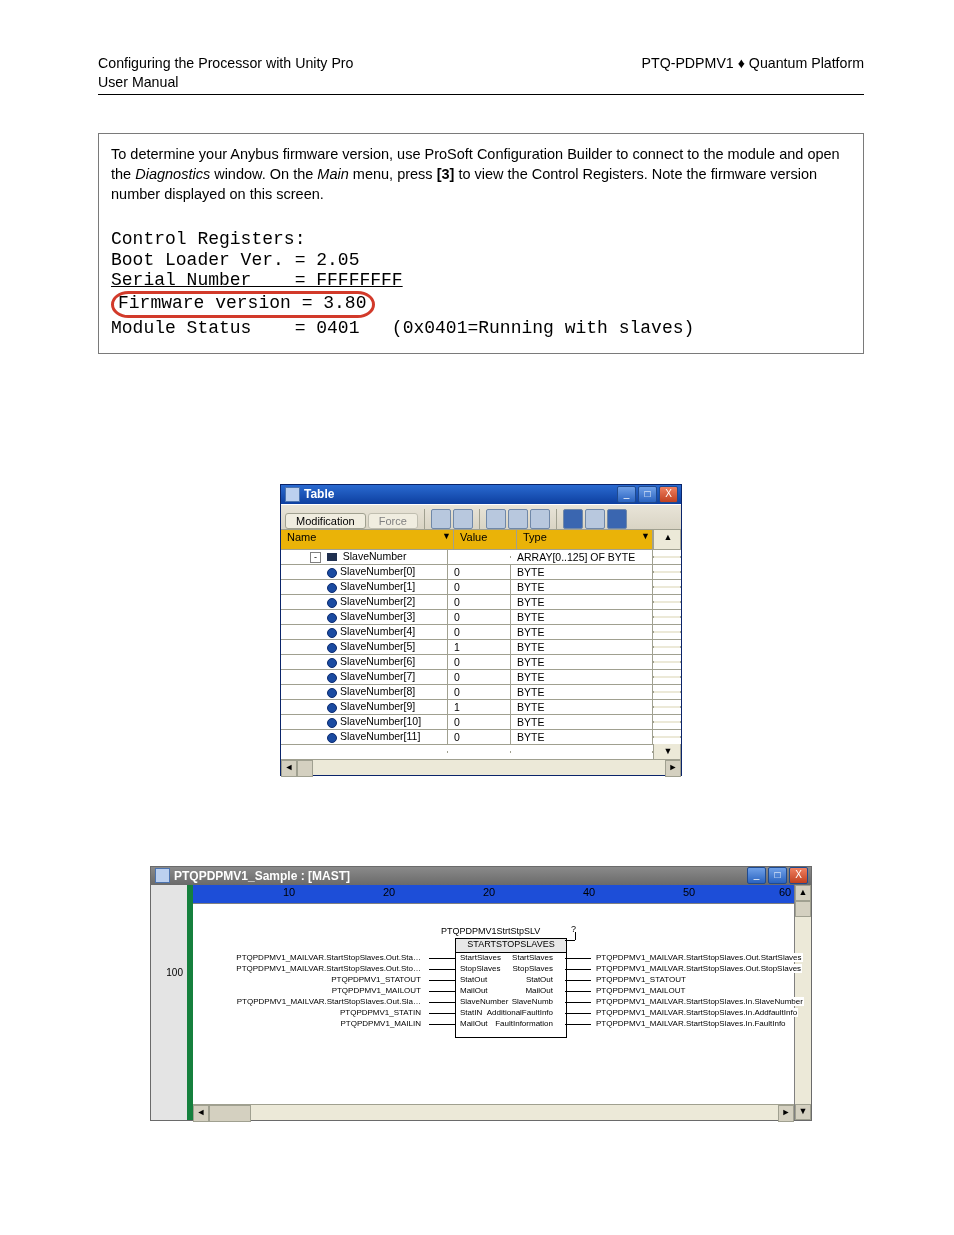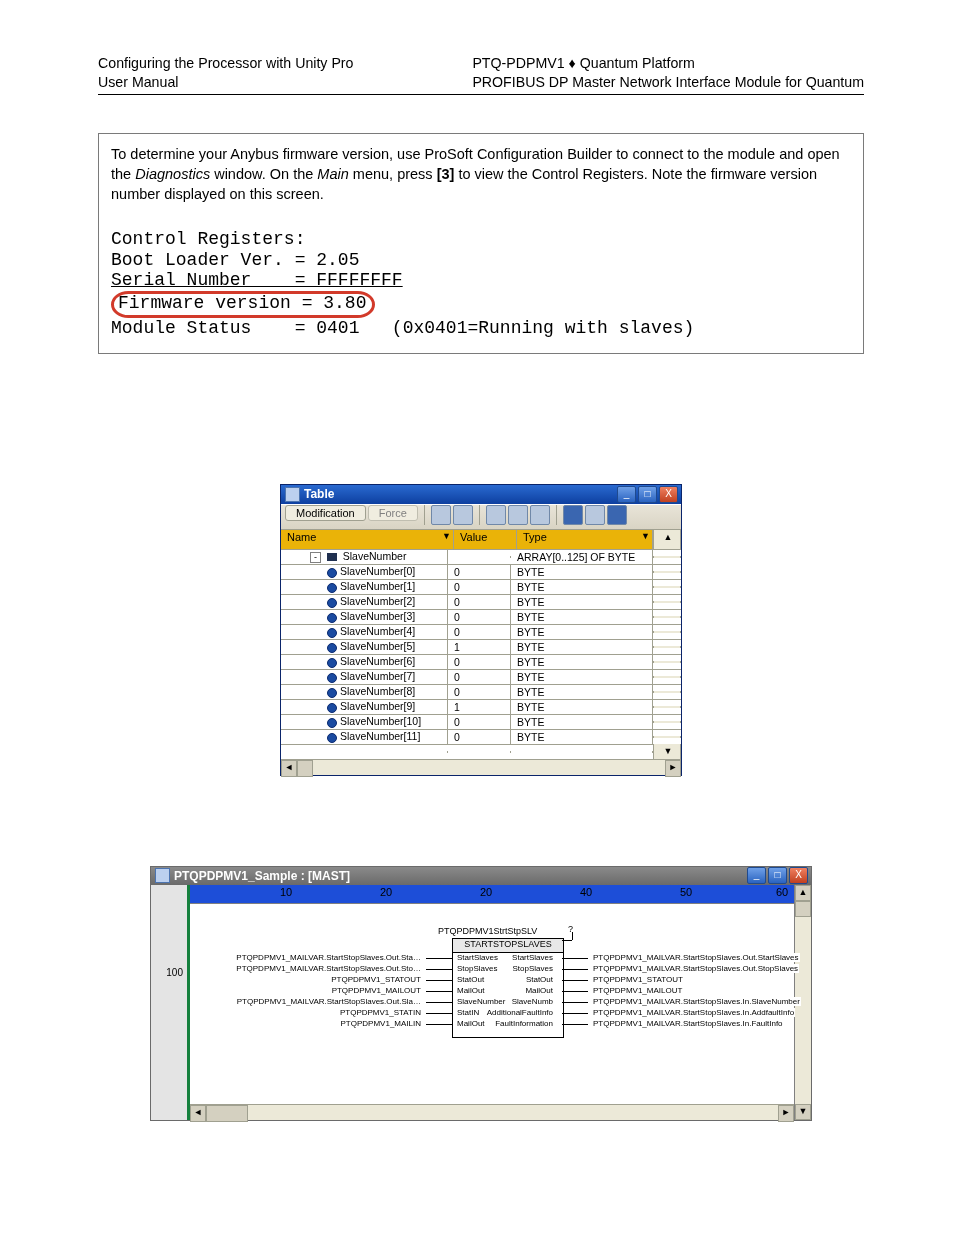--- a/index.html
+++ b/index.html
@@ -81,21 +81,21 @@
   .winbtn {
     width: 17px; height: 15px;
     border: 1px solid #1f4a8f;
     background: linear-gradient(#6fa0e8,#2a63c0);
     color: #fff; font-size: 10px; line-height: 13px; text-align: center;
     border-radius: 2px;
   }
   .winbtn.close { background: linear-gradient(#f08060,#c04020); }
   .toolbar1 {
     display: flex;
-    align-items: flex-start;
+    align-items: flex-end;
     height: 24px;
     background: linear-gradient(#e8e4d8,#d9d4c4);
     border-top: 1px solid #fff;
     border-bottom: 1px solid #a0a090;
     padding: 0 4px;
     gap: 2px;
   }
   .tbtn {
     border: 1px solid #a0a090;
     background: #f0ede0;
@@ -163,21 +163,21 @@
     width: 660px;
     border: 1px solid #6a6a6a;
     background: #fff;
     font-family: Tahoma, Arial, sans-serif;
     font-size: 10px;
   }
   .fbdwin .titlebar {
     background: linear-gradient(#8a8a8a,#6a6a6a);
     height: 18px;
   }
-  .gutter { width: 32px; background:#e4e4e4; border-right:3px solid #15803d;
+  .gutter { width: 32px; background:#e4e4e4; border-right:6px solid #15803d;
             text-align:right; padding:82px 4px 0 0; vertical-align:top; }
   .canvas {
     position: relative;
     height: 200px;
   }
   .fbdbody { display:flex; }
   .fbdbody .gutter { flex: 0 0 32px; }
   .fbdbody .canvascol { flex: 1; position: relative; }
   .ruler {
     height: 18px;
@@ -220,21 +220,20 @@
 
 <div class="page">
 
   <div class="header">
     <div class="left">
       <div>Configuring the Processor with Unity Pro</div>
       <div>User Manual</div>
     </div>
     <div class="right">
       <div>PTQ-PDPMV1 ♦ Quantum Platform</div>
-      <div>PROFIBUS DP Master Network Interface Module for Quantum</div>
     </div>
   </div>
 
   <div class="box">
     <p>
       <span>To determine your Anybus firmware version, use ProSoft Configuration Builder to connect to the module and open the </span>
       <i>Diagnostics</i>
       <span> window. On the </span>
       <i>Main</i>
       <span> menu, press </span>

